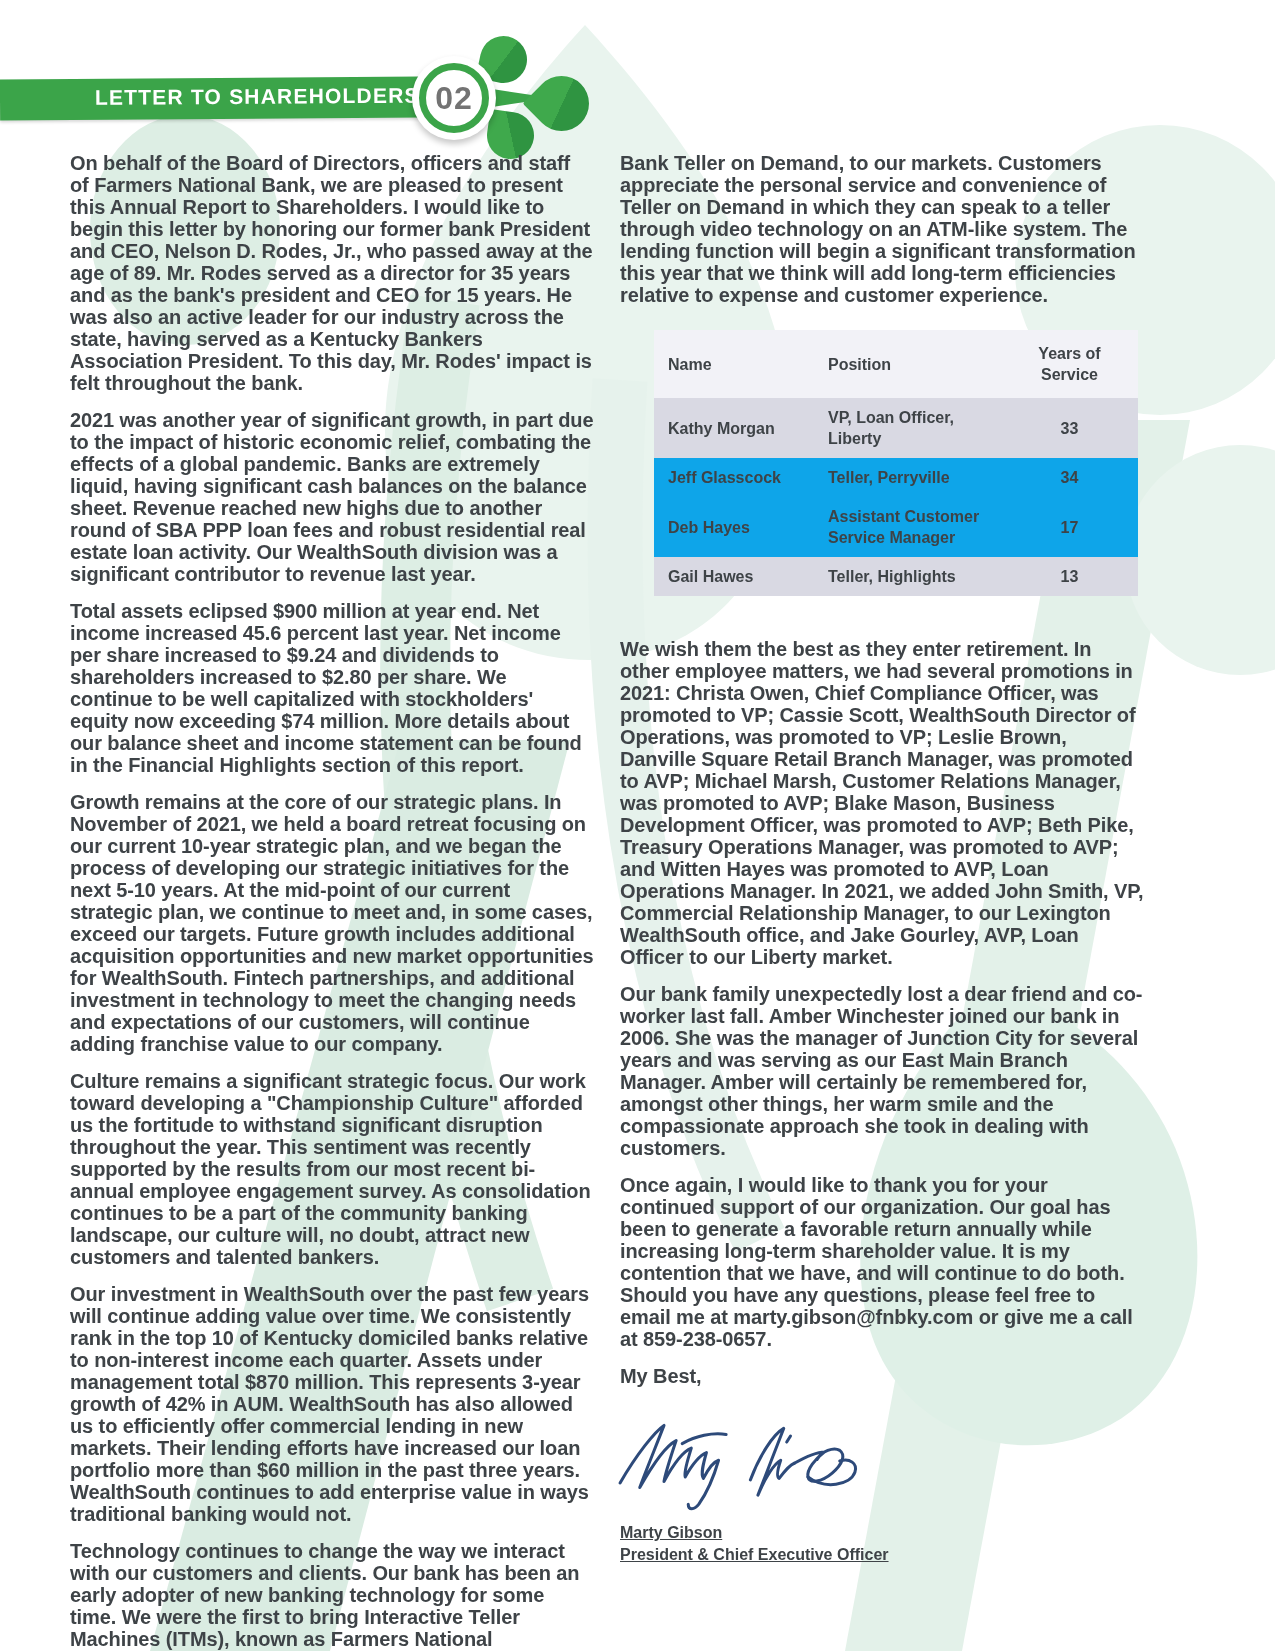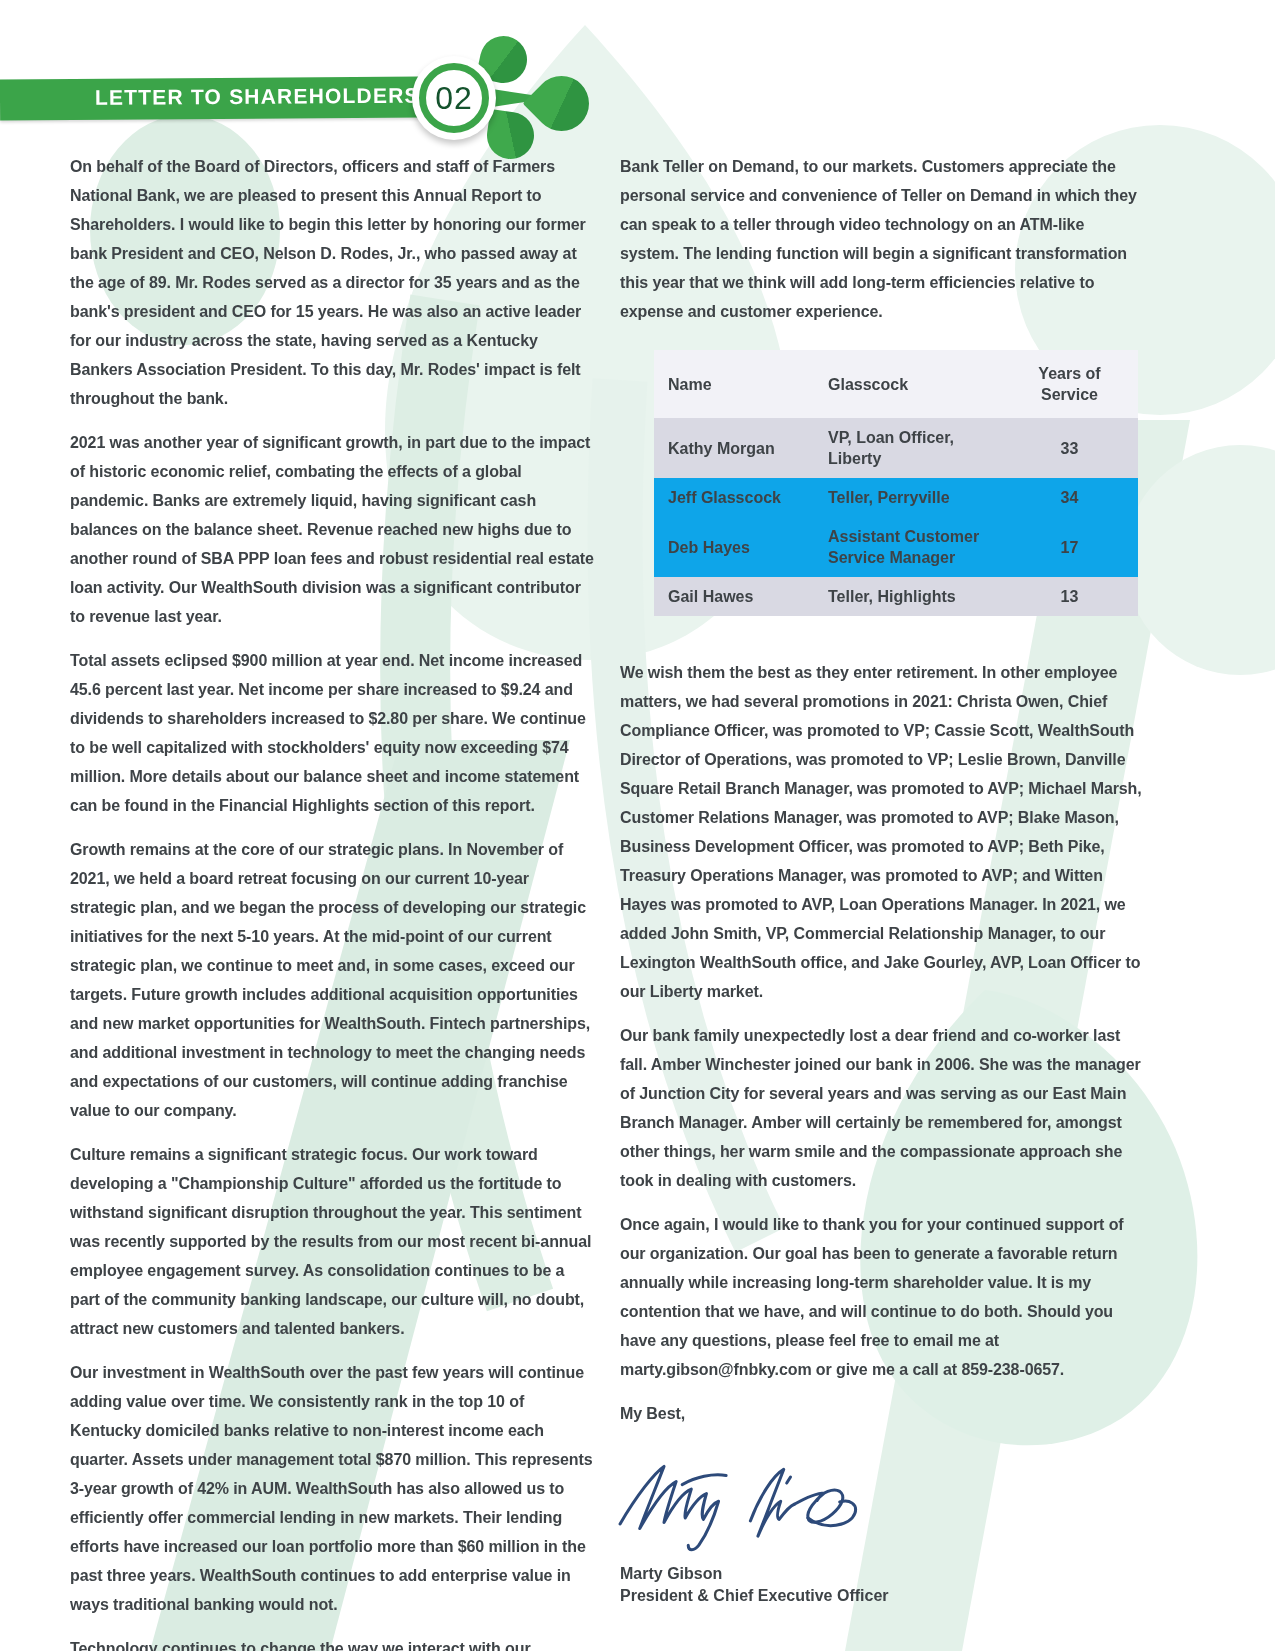--- a/index.html
+++ b/index.html
@@ -35,21 +35,21 @@
     position:absolute; left:412px; top:56px; width:84px; height:84px;
     background:#ffffff; border-radius:50%;
     box-shadow:0 4px 6px rgba(0,0,0,0.22);
   }
   .badge-ring {
     position:absolute; left:419px; top:63px; width:70px; height:70px;
     background:#ffffff; border:7px solid #3ba449; border-radius:50%;
     display:flex; align-items:center; justify-content:center;
   }
   .badge-number {
-    font-size:32px; font-weight:normal; color:#14532d; letter-spacing:1px;
+    font-size:32px; font-weight:bold; color:#737373; letter-spacing:1px;
   }
   .leaf { position:absolute; }
   .leaf-top {
     left:480px; top:36px; width:47px; height:47px;
     border-radius:50% 50% 50% 4%;
     background:linear-gradient(115deg,#3fa94c 51%,#2f9441 51%);
     transform:rotate(12deg);
   }
   .leaf-right {
     left:534px; top:76px; width:55px; height:55px;
@@ -61,21 +61,21 @@
     left:487px; top:112px; width:47px; height:47px;
     border-radius:4% 50% 50% 50%;
     background:linear-gradient(70deg,#3fa94c 51%,#2f9441 51%);
     transform:rotate(8deg);
   }
   
   .col { position:absolute; top:152px; width:524px; z-index:3; }
   .col-left  { left:70px;  }
   .col-right { left:620px; }
   .col p {
-    font-size:16px; font-weight:bold; line-height:29px;
+    font-size:20px; font-weight:bold; line-height:22px;
     letter-spacing:-0.1px; margin-bottom:15px; color:#3e4347;
   }
   
   .retire-table {
     margin:24px 0 42px 34px; width:484px;
     border-collapse:collapse; table-layout:fixed;
   }
   .retire-table col.c-name { width:160px; }
   .retire-table col.c-pos  { width:197px; }
   .retire-table col.c-yrs  { width:127px; }
@@ -84,21 +84,21 @@
     padding:9px 0 9px 14px; color:#3e4347; line-height:21px;
   }
   .retire-table th { font-weight:bold; background:#f2f2f7; padding-top:13px; padding-bottom:13px; }
   .retire-table td { font-weight:bold; }
   .retire-table th.yrs, .retire-table td.yrs { text-align:center; padding-left:0; padding-right:10px; }
   .retire-table tr.row-dark  td { background:#d9d9e3; }
   .retire-table tr.row-light td { background:#0ea5e9; }
   
   .valediction { margin-top:6px; }
   .signature-wrap { margin:10px 0 2px -6px; width:250px; height:118px; }
-  .signatory { margin-top:0; }
+  .signatory { margin-top:0;text-decoration:underline; }
   .signatory div { font-size:16px; font-weight:bold; line-height:22px; }
 </style>
 </head>
 <body>
 
 <div class="page">
 
   <svg class="watermarks" width="1275" height="1651" viewBox="0 0 1275 1651" aria-hidden="true">
     <path d="M585,25 C470,150 385,300 385,430 C385,580 480,660 590,660 C700,660 790,575 790,430 C790,295 700,150 585,25 Z" fill="#e9f4ee"></path>
     <ellipse cx="185" cy="230" rx="95" ry="115" fill="#ddeee4"></ellipse>
@@ -140,21 +140,21 @@
 
     <table class="retire-table">
       <colgroup>
           <col class="c-name">
           <col class="c-pos">
           <col class="c-yrs">
         </colgroup>
       <thead>
         <tr>
           <th>Name</th>
-          <th>Glasscock</th>
+          <th>Position</th>
           <th class="yrs">Years of Service</th>
         </tr>
       </thead>
       <tbody>
         <tr class="row-dark">
           <td>Kathy Morgan</td>
           <td>VP, Loan Officer, Liberty</td>
           <td class="yrs">33</td>
         </tr>
         <tr class="row-light">

